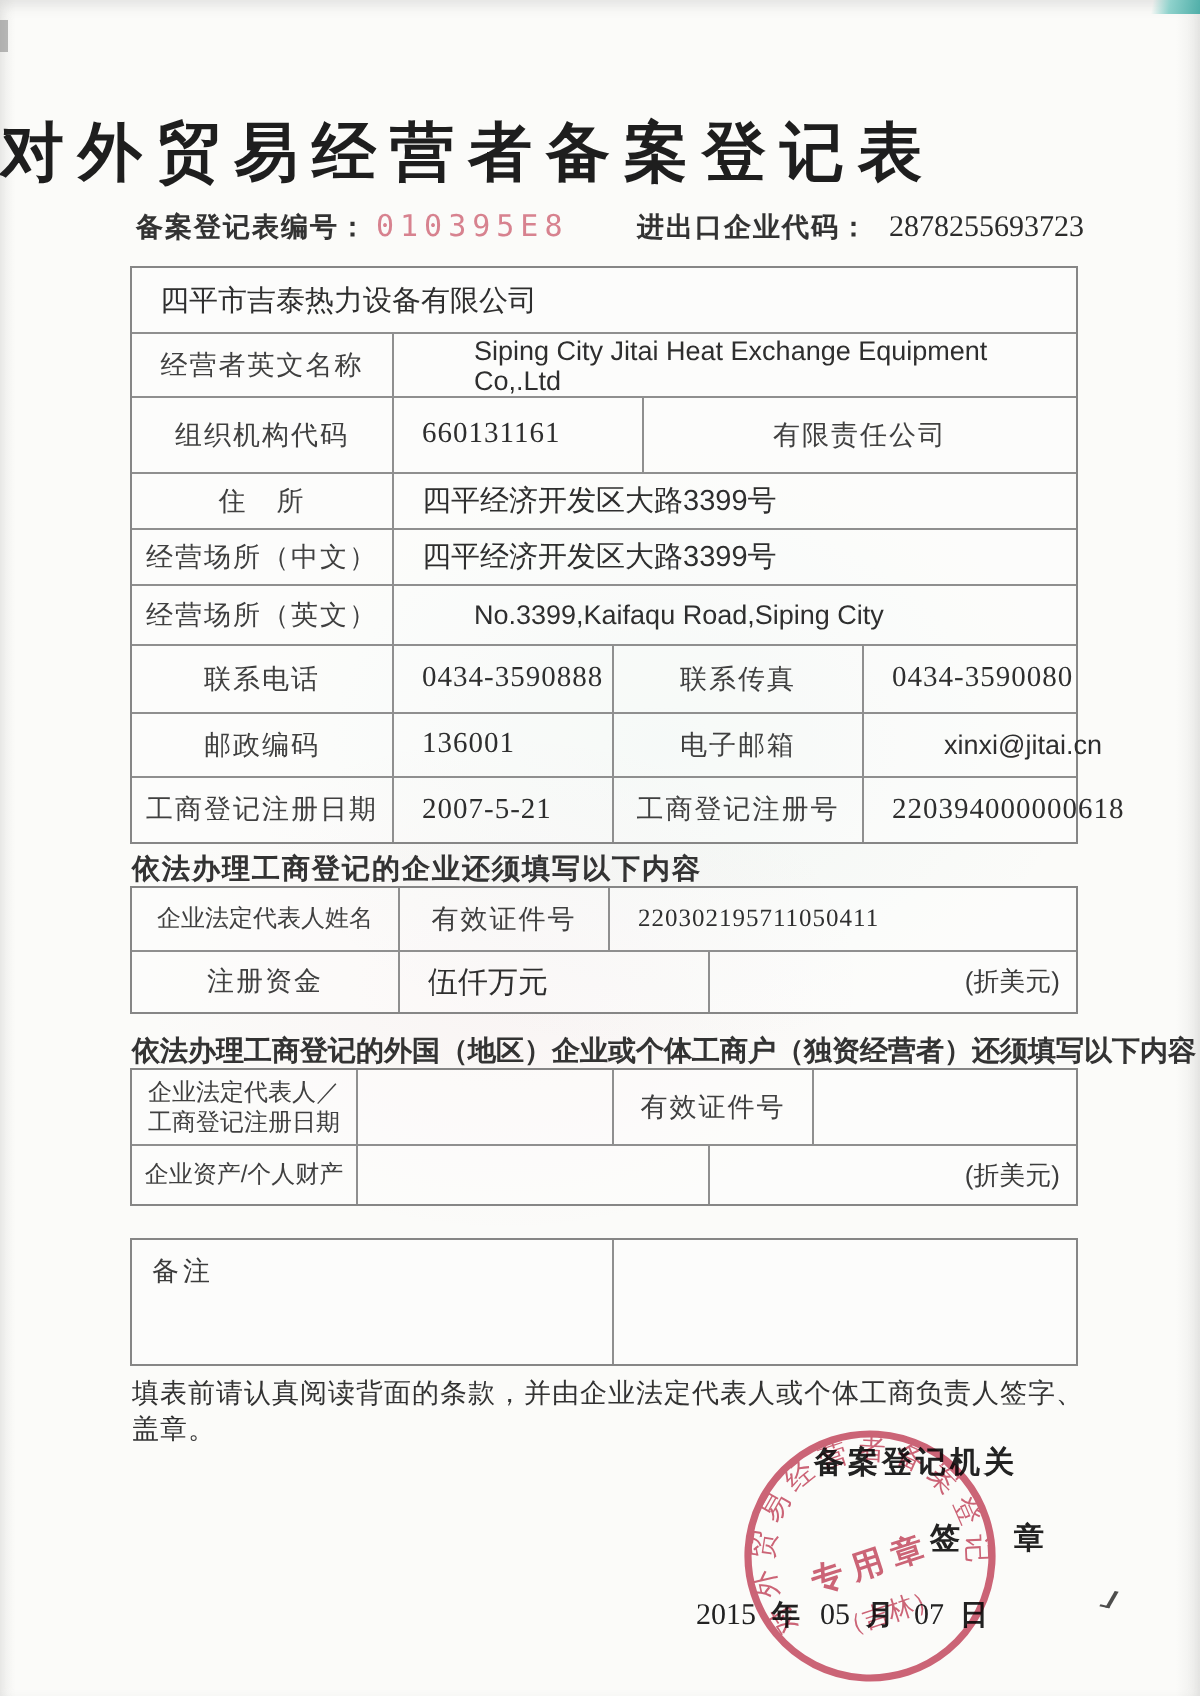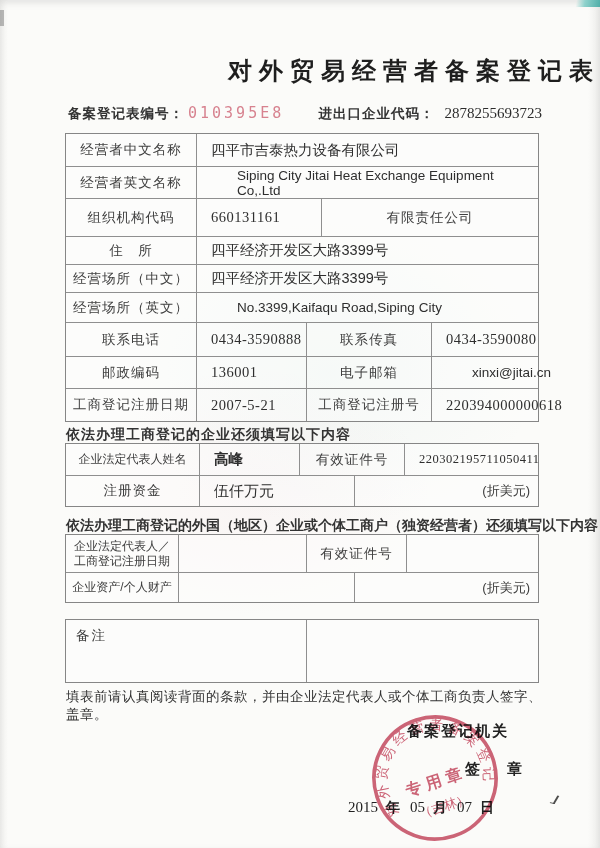--- a/index.html
+++ b/index.html
@@ -15,22 +15,22 @@
       radial-gradient(ellipse 300px 220px at 55% 44%, rgba(120,185,175,0.07), transparent 70%),
       radial-gradient(ellipse 260px 180px at 42% 58%, rgba(215,120,145,0.05), transparent 70%),
       linear-gradient(to right, #f2f2f0 0px, #fbfbf9 8px, #fbfbf9 588px, #ededeb 600px),
       #fbfbf9;
     box-shadow: inset 0 3px 6px rgba(160,160,158,0.25);
   }
   .abs { position:absolute; }
 
   
   .title {
-    top:55px; left:0; width:100%; text-align:right;
-    font-size:24px; font-weight:700; letter-spacing:7px; color:#1e1e1e;
+    top:55px; left:0; width:100%; text-align:left;
+    font-size:32px; font-weight:700; letter-spacing:7px; color:#1e1e1e;
   }
   .meta-row { top:104px; left:68px; right:58px; display:flex; justify-content:space-between; align-items:baseline; }
   .meta-label { font-size:13.5px; font-weight:700; color:#333; letter-spacing:1px; }
   .serial {
     font-family:"DejaVu Sans Mono","Liberation Mono",monospace;
     font-size:15px; color:#d7828f; letter-spacing:3px; margin-left:4px;
   }
   .code-value { font-family:"Liberation Serif","DejaVu Serif",serif; font-size:15px; color:#2c2c2c; margin-left:10px; }
 
   
@@ -89,21 +89,20 @@
     <div>
       <span class="meta-label">备案登记表编号：</span><span class="serial">010395E8</span>
     </div>
     <div>
       <span class="meta-label">进出口企业代码：</span><span class="code-value">2878255693723</span>
     </div>
   </div>
 
   <div class="abs tbl" style="top:133px; left:65px; width:474px;">
     <div class="tr" style="height:32px">
-      <div class="td lbl" style="width:130px">经营者中文名称</div>
       <div class="td val fill">四平市吉泰热力设备有限公司</div>
     </div>
     <div class="tr" style="height:32px">
       <div class="td lbl" style="width:130px">经营者英文名称</div>
       <div class="td val en fill">Siping City Jitai Heat Exchange Equipment Co,.Ltd</div>
     </div>
     <div class="tr" style="height:38px">
       <div class="td lbl" style="width:130px">组织机构代码</div>
       <div class="td val num" style="width:125px">660131161</div>
       <div class="td lbl fill">有限责任公司</div>
@@ -138,21 +137,20 @@
       <div class="td lbl" style="width:125px">工商登记注册号</div>
       <div class="td val num fill">220394000000618</div>
     </div>
   </div>
 
   <div class="abs sec-head" style="top:426px; left:66px;">依法办理工商登记的企业还须填写以下内容</div>
 
   <div class="abs tbl" style="top:443px; left:65px; width:474px;">
     <div class="tr" style="height:31px">
       <div class="td lbl sm" style="width:133px">企业法定代表人姓名</div>
-      <div class="td val bold" style="width:100px">高峰</div>
       <div class="td lbl" style="width:105px">有效证件号</div>
       <div class="td val num fill" style="font-size:12.5px">220302195711050411</div>
     </div>
     <div class="tr" style="height:31px">
       <div class="td lbl" style="width:133px">注册资金</div>
       <div class="td val" style="width:155px; font-size:15px">伍仟万元</div>
       <div class="td right fill">(折美元)</div>
     </div>
   </div>
 

